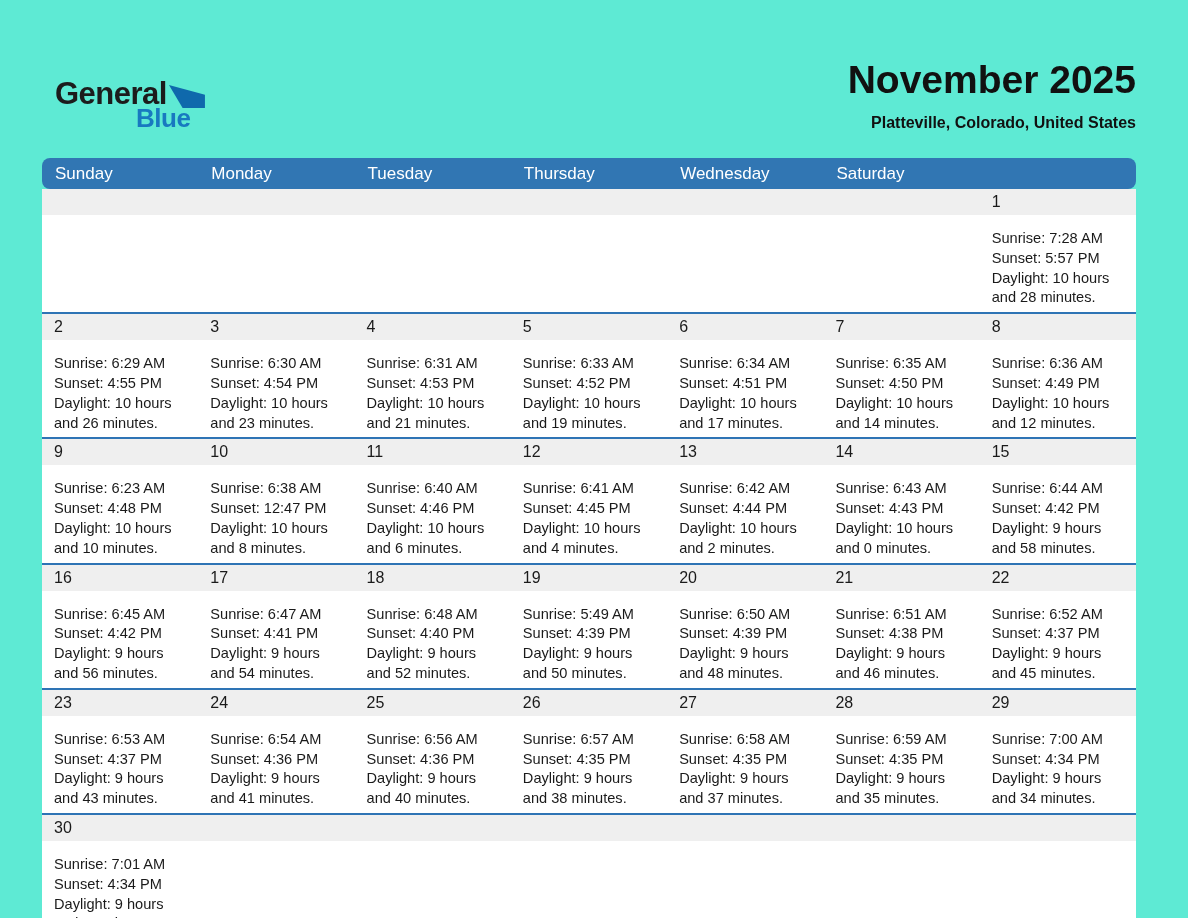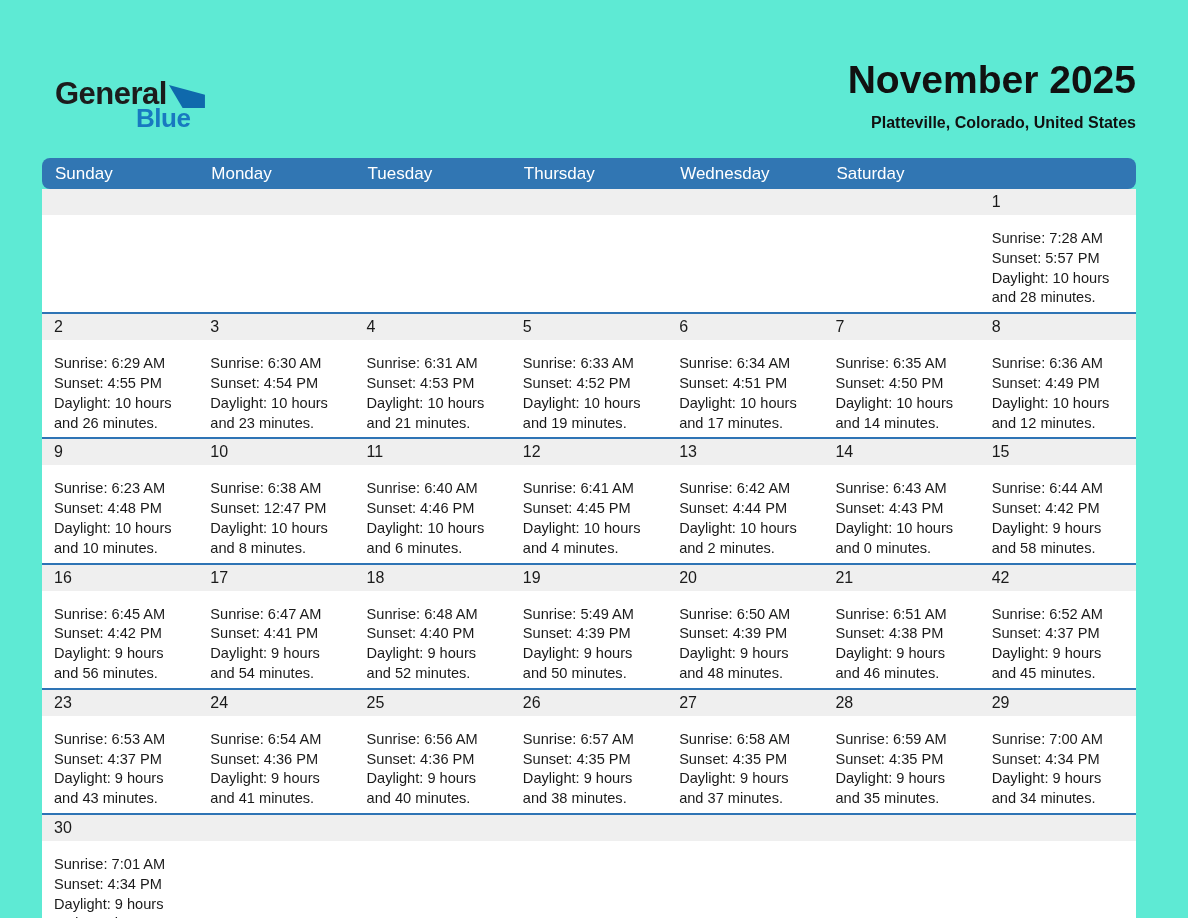--- a/index.html
+++ b/index.html
@@ -198,21 +198,21 @@
           </div>
         </div>
         <div class="week-row">
           <div class="num-band">
             <div class="num-cell">16</div>
             <div class="num-cell">17</div>
             <div class="num-cell">18</div>
             <div class="num-cell">19</div>
             <div class="num-cell">20</div>
             <div class="num-cell">21</div>
-            <div class="num-cell">42</div>
+            <div class="num-cell">22</div>
           </div>
           <div class="detail-band">
             <div class="detail-cell">
               <div class="detail-line">Sunrise: 6:45 AM</div>
               <div class="detail-line">Sunset: 4:42 PM</div>
               <div class="detail-line">Daylight: 9 hours</div>
               <div class="detail-line">and 56 minutes.</div>
             </div>
             <div class="detail-cell">
               <div class="detail-line">Sunrise: 6:47 AM</div>

